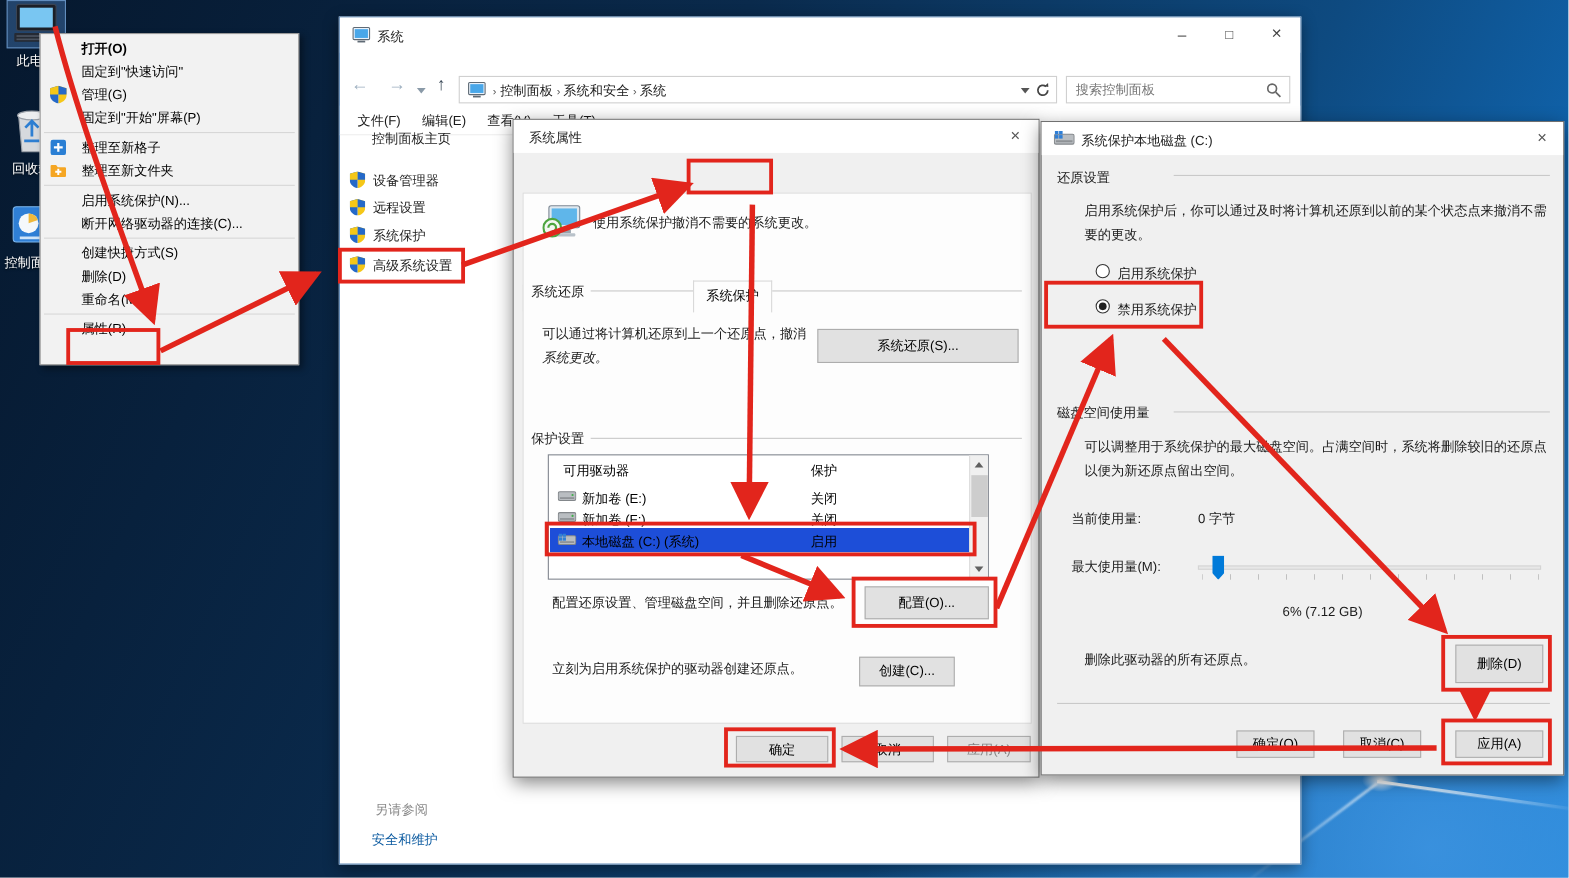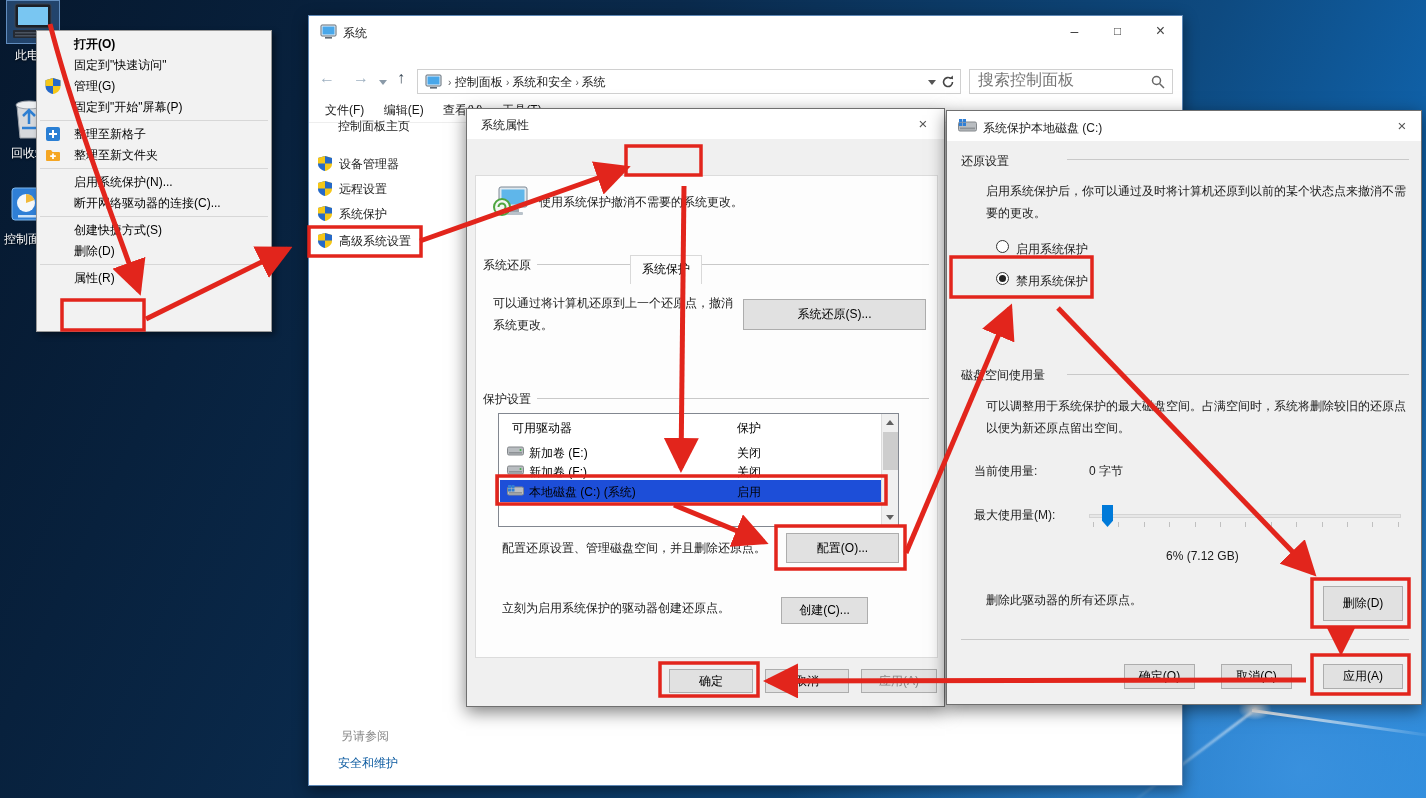--- a/index.html
+++ b/index.html
@@ -42,22 +42,22 @@
   .tbar { position:absolute; left:0; top:0; right:0; height:32px; background:#fff; }
   .tbar .ttl { position:absolute; left:34px; top:9px; font-size:12px; color:#222; white-space:nowrap; }
   .winctl { position:absolute; top:0; width:43px; height:32px; text-align:center; line-height:30px; font-size:14px; color:#444; }
   .xbtn { position:absolute; width:26px; height:22px; text-align:center; line-height:20px; font-size:15px; color:#555; }
   
   .navbtn { position:absolute; top:53px; font-size:16px; }
   .addrbox { position:absolute; left:416px; top:53px; width:544px; height:25px; background:#fff; border:1px solid #d0d0d0; }
   .crumb { position:absolute; top:4px; font-size:12px; color:#1a1a1a; white-space:nowrap; }
   .crumbsep { color:#555; font-size:10px; }
   .searchbox { position:absolute; left:968px; top:53px; width:204px; height:25px; background:#fff; border:1px solid #d0d0d0; }
-  .searchbox input { position:absolute; left:8px; top:2px; width:160px; height:18px; border:none; outline:none; font-size:16px; color:#000;
-    font-family:Liberation Mono, monospace; background:transparent; }
+  .searchbox input { position:absolute; left:8px; top:2px; width:160px; height:18px; border:none; outline:none; font-size:12px; color:#000;
+    font-family:Liberation Sans, sans-serif; background:transparent; }
   .searchbox input::placeholder { color:#767676; opacity:1; }
   .mbar { position:absolute; left:0px; top:80px; right:0; height:27px; background:#fff; border-bottom:1px solid #eee; }
   .mbar span { display:inline-block; margin-left:16px; margin-top:6px; font-size:12px; color:#1a1a1a; }
   
   .sbitem { position:absolute; font-size:12px; color:#1c1c1c; white-space:nowrap; }
   .shield { position:absolute; width:14px; height:15px; }
   
   .grph { position:absolute; font-size:12px; color:#1a1a1a; white-space:nowrap; }
   .grpline { position:absolute; height:1px; background:#c9c9c9; }
   .btn { position:absolute; background:#e1e1e1; border:1px solid #adadad; text-align:center; font-size:12px; color:#000; }
@@ -233,21 +233,21 @@
       <rect x="10" y="27" width="20" height="3" rx="1" fill="#b9c2ca"></rect>
       <circle cx="9" cy="22" r="8" fill="#f2f7f2" stroke="#4da53f" stroke-width="2"></circle>
       <path d="M5.5 22 a3.5 3.5 0 1 1 3.5 3.5" fill="none" stroke="#4da53f" stroke-width="2"></path>
       <path d="M9 27.5 L6.7 25 L11 24.5 Z" fill="#4da53f"></path>
     </svg>
     <div class="txt" style="left:72px;top:85px;z-index:3;">使用系统保护撤消不需要的系统更改。</div>
 
     <div class="grph" style="left:16px;top:148px;z-index:3;background:#fdfdfd;padding-right:6px;">系统还原</div>
     <div class="grpline" style="left:68px;top:155px;width:394px;z-index:2;"></div>
     <div class="txt" style="left:26px;top:186px;z-index:3;">可以通过将计算机还原到上一个还原点，撤消</div>
-    <div class="txt" style="left:26px;top:208px;z-index:3;">系统更改。</div>
+    <div class="txt" style="left:26px;top:208px;z-index:3;font-style:italic;">系统更改。</div>
     <div class="btn" style="left:276px;top:190px;width:183px;height:31px;line-height:29px;z-index:3;">系统还原(S)...</div>
 
     <div class="grph" style="left:16px;top:282px;z-index:3;background:#fdfdfd;padding-right:6px;">保护设置</div>
     <div class="grpline" style="left:68px;top:289px;width:394px;z-index:2;"></div>
 
     <div class="dlist" style="left:31px;top:304px;z-index:3;padding-left:48px;">
       <div class="drow" style="top:3px;">
         <span class="dtxt" style="left:12px;">可用驱动器</span>
         <span class="dstat">保护</span>
       </div>
@@ -374,20 +374,21 @@
         <path d="M8 6.5 V12 M5.2 9.2 H10.8" stroke="#fff" stroke-width="1.8"></path>
       </svg>
       <span>整理至新文件夹</span>
     </div>
     <div class="csep"></div>
     <div class="cmi">启用系统保护(N)...</div>
     <div class="cmi">断开网络驱动器的连接(C)...</div>
     <div class="csep"></div>
     <div class="cmi">创建快捷方式(S)</div>
     <div class="cmi">删除(D)</div>
+    <div class="cmi">重命名(M)</div>
     <div class="csep"></div>
     <div class="cmi">属性(R)</div>
   </div>
 
   <svg class="ann" width="1426" height="798" viewBox="0 0 1426 798">
     <defs>
       <marker id="ah" markerWidth="7" markerHeight="7" refX="6" refY="3.5" orient="auto">
         <path d="M0,0 L7,3.5 L0,7 Z" fill="#e2251c"></path>
       </marker>
     </defs>

